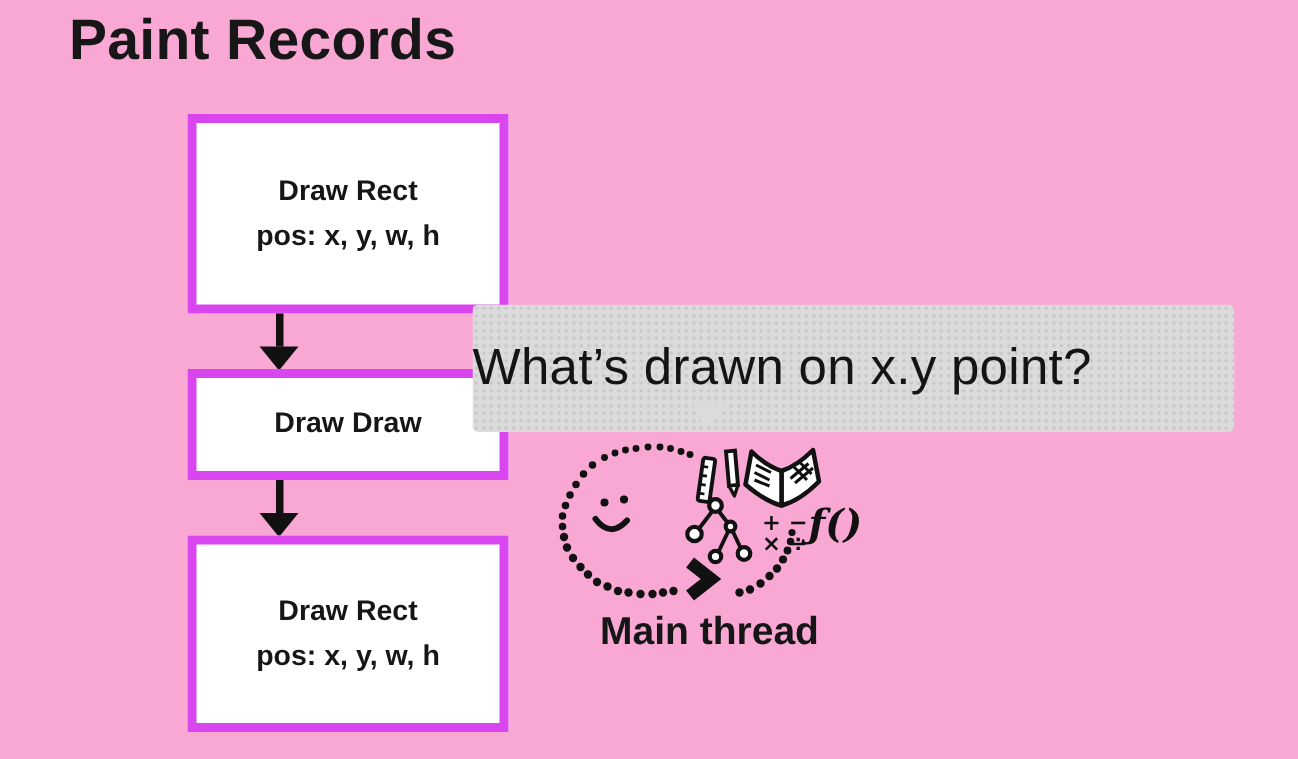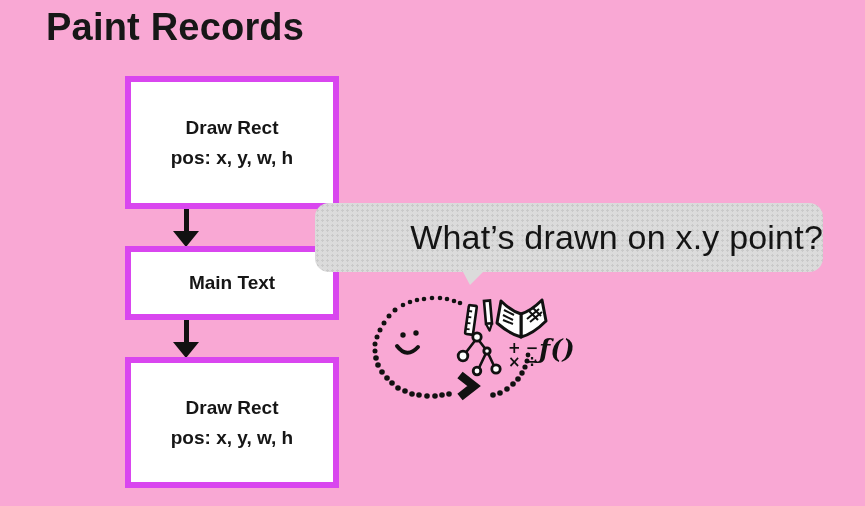--- a/index.html
+++ b/index.html
@@ -19,25 +19,25 @@
   }
   .box1{top:76px;height:133px;}
   .box2{top:246px;height:74px;}
   .box3{top:357px;height:131px;}
   .arrow{position:absolute;width:26px;display:flex;flex-direction:column;align-items:center;}
   .arrow .stem{width:5px;height:22px;background:#111;}
   .arrow .head{width:0;height:0;border-left:13px solid transparent;border-right:13px solid transparent;border-top:16px solid #111;}
   .arrow1{left:173px;top:209px;}
   .arrow2{left:173px;top:320px;}
   .bubble{
-    position:absolute;left:315px;top:203px;width:508px;height:69px;border-radius:14px;
+    position:absolute;left:315px;top:203px;width:508px;height:85px;border-radius:4px;
     background-color:#dbdbdb;
     background-image:radial-gradient(#c9c9c9 1px, rgba(0,0,0,0) 1.2px);
     background-size:5px 5px;
-    display:flex;align-items:center;justify-content:flex-end;
+    display:flex;align-items:center;justify-content:flex-start;
   }
   .bubble span{font-size:34px;font-weight:400;color:#141414;letter-spacing:0.2px;white-space:nowrap;}
   .bubble-tail{
     position:absolute;left:462px;top:270px;width:0;height:0;
     border-left:8px solid transparent;border-right:15px solid transparent;
     border-top:15px solid #dbdbdb;
   }
   .doodle{position:absolute;left:360px;top:285px;}
   .main-thread-label{
     position:absolute;left:358px;top:405px;width:230px;text-align:center;
@@ -55,21 +55,21 @@
     <div>Draw Rect</div>
     <div>pos: x, y, w, h</div>
   </div>
 
   <div class="arrow arrow1">
     <div class="stem"></div>
     <div class="head"></div>
   </div>
 
   <div class="flowbox box2">
-    <div>Main Text</div>
+    <div>Draw Draw</div>
   </div>
 
   <div class="arrow arrow2">
     <div class="stem"></div>
     <div class="head"></div>
   </div>
 
   <div class="flowbox box3">
     <div>Draw Rect</div>
     <div>pos: x, y, w, h</div>
@@ -163,14 +163,15 @@
     </g>
 
     <g font-family="DejaVu Sans, sans-serif" font-weight="bold" font-size="15" fill="#111">
       <text x="148" y="68">+ −</text>
       <text x="148" y="82">× ÷</text>
     </g>
 
     <text x="179" y="73" font-family="DejaVu Serif, serif" font-style="italic" font-weight="bold" font-size="26" fill="#111">ƒ()</text>
   </svg>
 
+  <div class="main-thread-label">Main thread</div>
 
 </div>
 
 </body></html>

